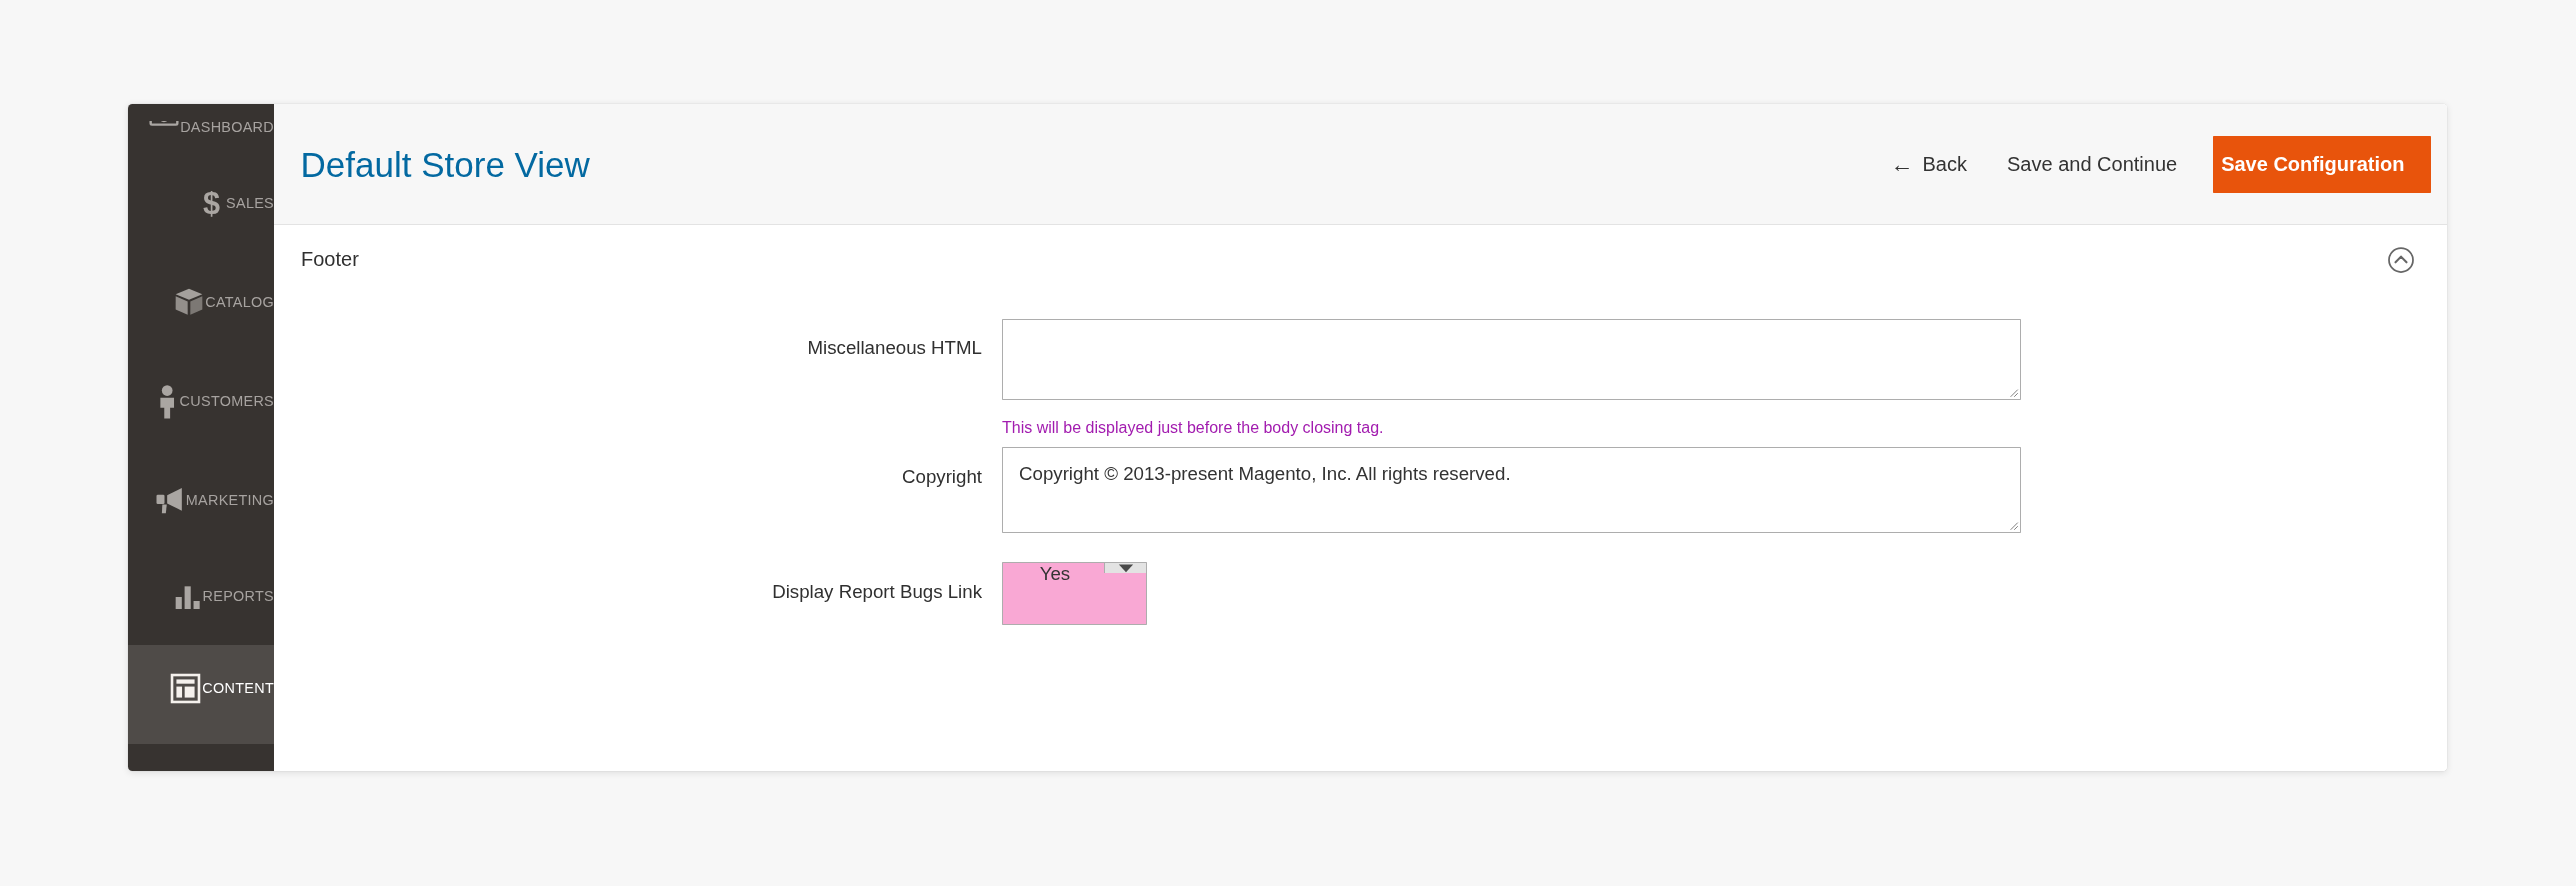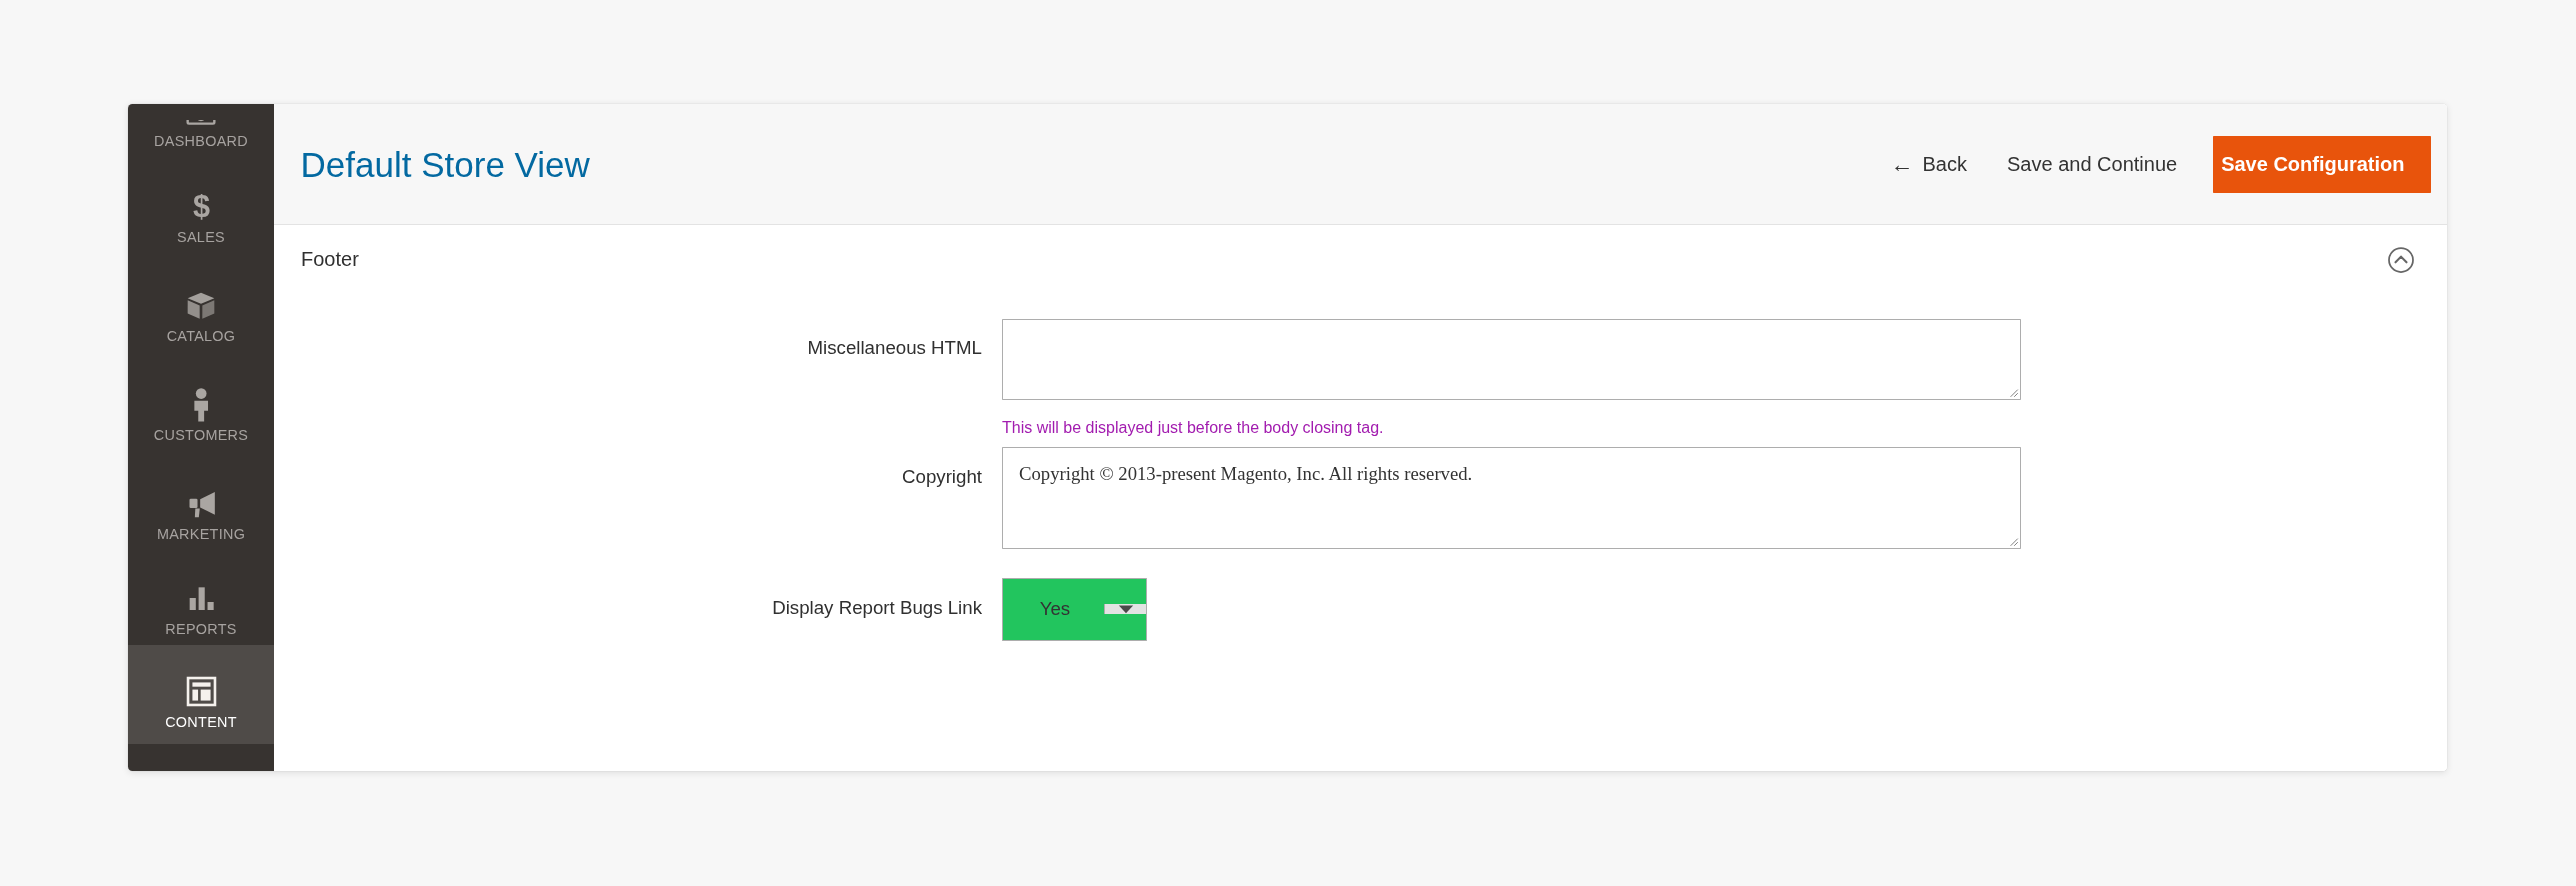--- a/index.html
+++ b/index.html
@@ -32,21 +32,21 @@
     flex: 0 0 146px;
     background: #373330;
     padding-top: 0px;
     position: relative;
     overflow: hidden;
   }
   .nav-item {
     width: 146px;
     height: 99px;
     display: flex;
-    flex-direction: column;
+    flex-direction: row;
     align-items: center;
     justify-content: flex-end;
     padding-bottom: 13px;
     cursor: pointer;
     background: transparent;
   }
   .nav-item.active { background: #4f4b48; }
   .nav-icon {
     height: 45px;
     display: flex;
@@ -182,42 +182,42 @@
     font-size: 18.7px;
     color: #333333;
     padding: 14.4px 16px;
     resize: none;
     display: block;
     line-height: 1.25;
     border-radius: 0.7px;
     outline: none;
   }
   #misc-html-textarea { height: 81px; }
-  #copyright-textarea  { height: 102px; font-family: Liberation Serif, serif; }
+  #copyright-textarea  { height: 86px; }
   .resize-grip {
     position: absolute;
     right: 2.2px; bottom: 2.2px;
     width: 11.5px; height: 11.5px;
     pointer-events: none;
   }
   .field-note {
     font-size: 16px;
     color: #a21caf;
     margin-top: 16px;
     line-height: 1.3;
   }
 
   
   .select-wrap {
     width: 145px;
     height: 63px;
     border: 0.7px solid #adadad;
-    background: #22c55e;
-    display: flex;
-    align-items: center;
+    background: #f9a8d4;
+    display: flex;
+    align-items: flex-start;
     border-radius: 0.7px;
     cursor: pointer;
   }
   .select-value {
     flex: 1 1 auto;
     display: flex;
     align-items: center;
     justify-content: center;
     font-size: 18.7px;
     color: #333333;

